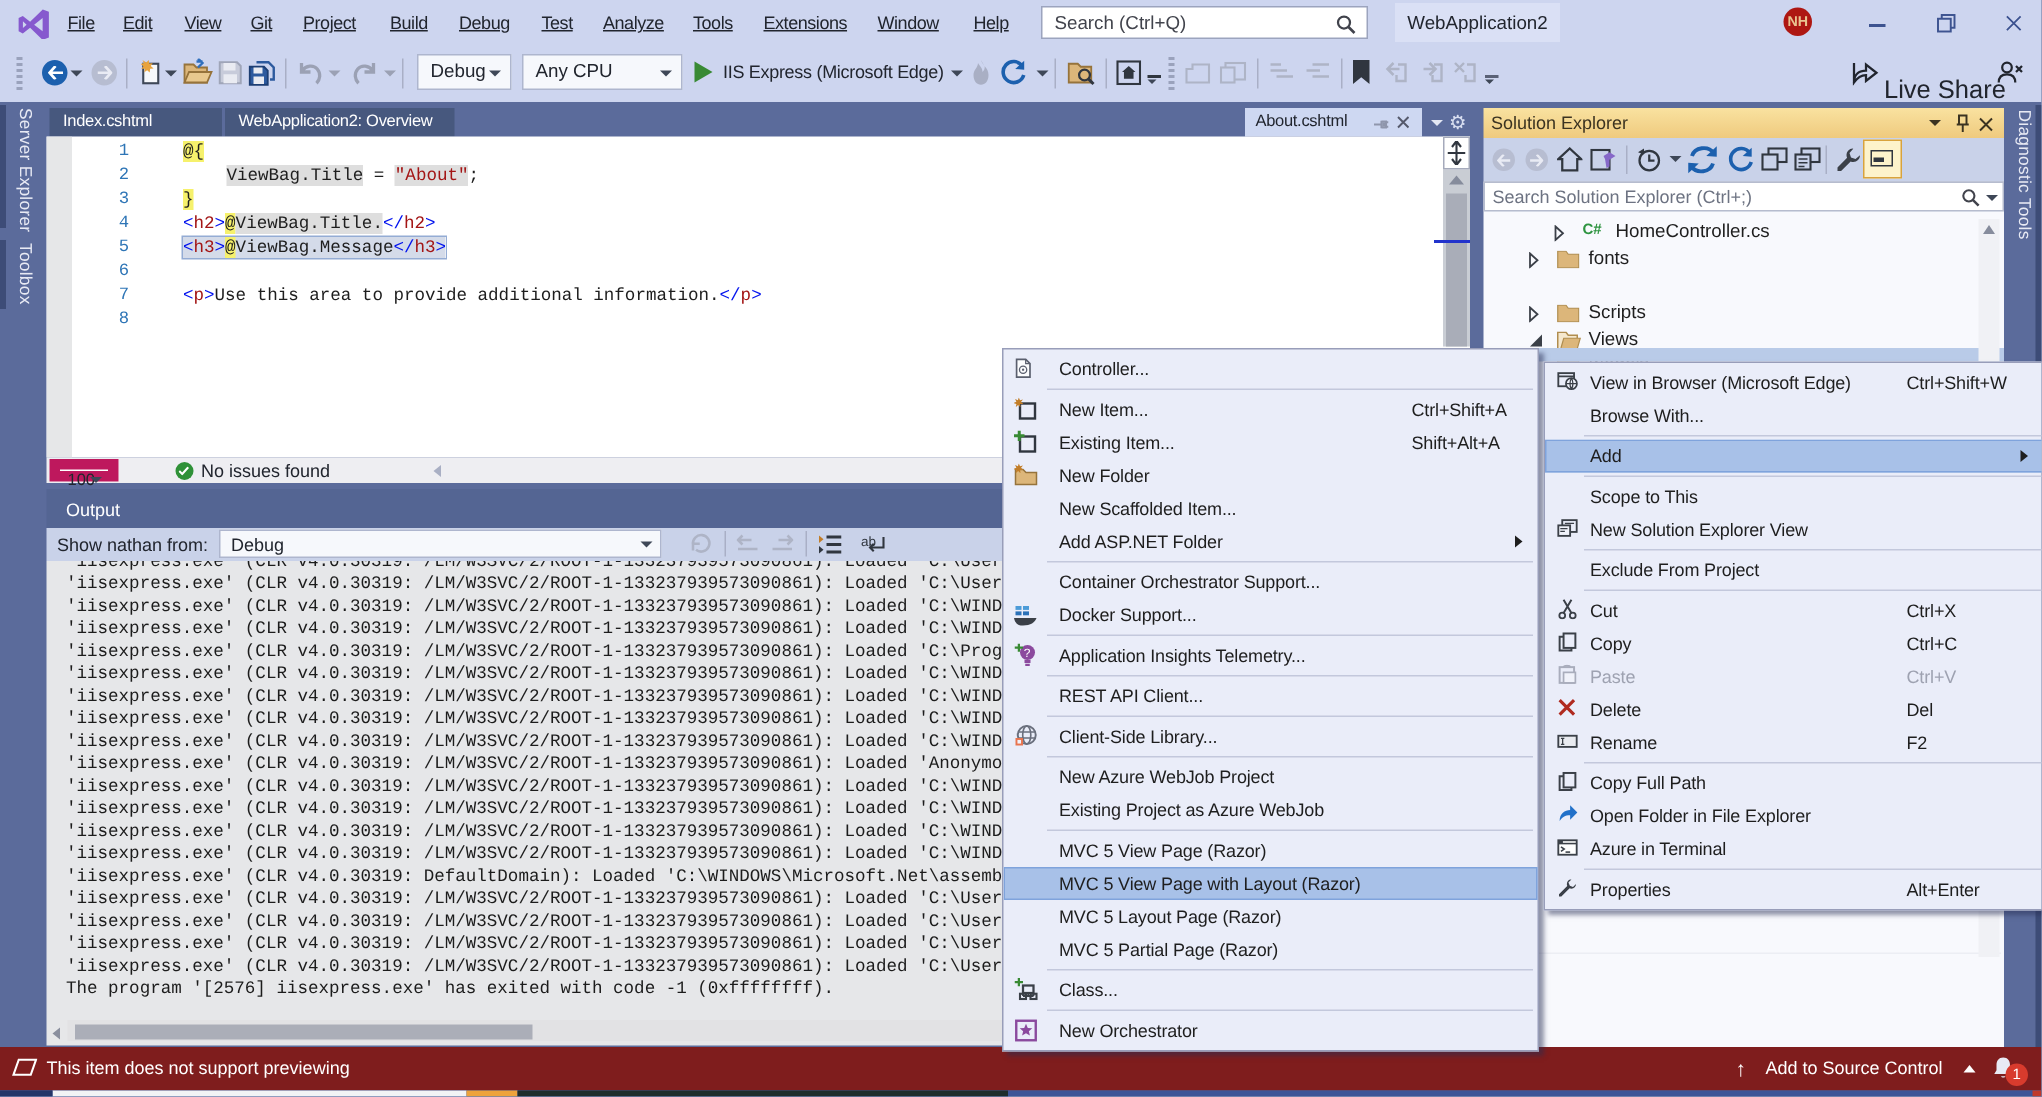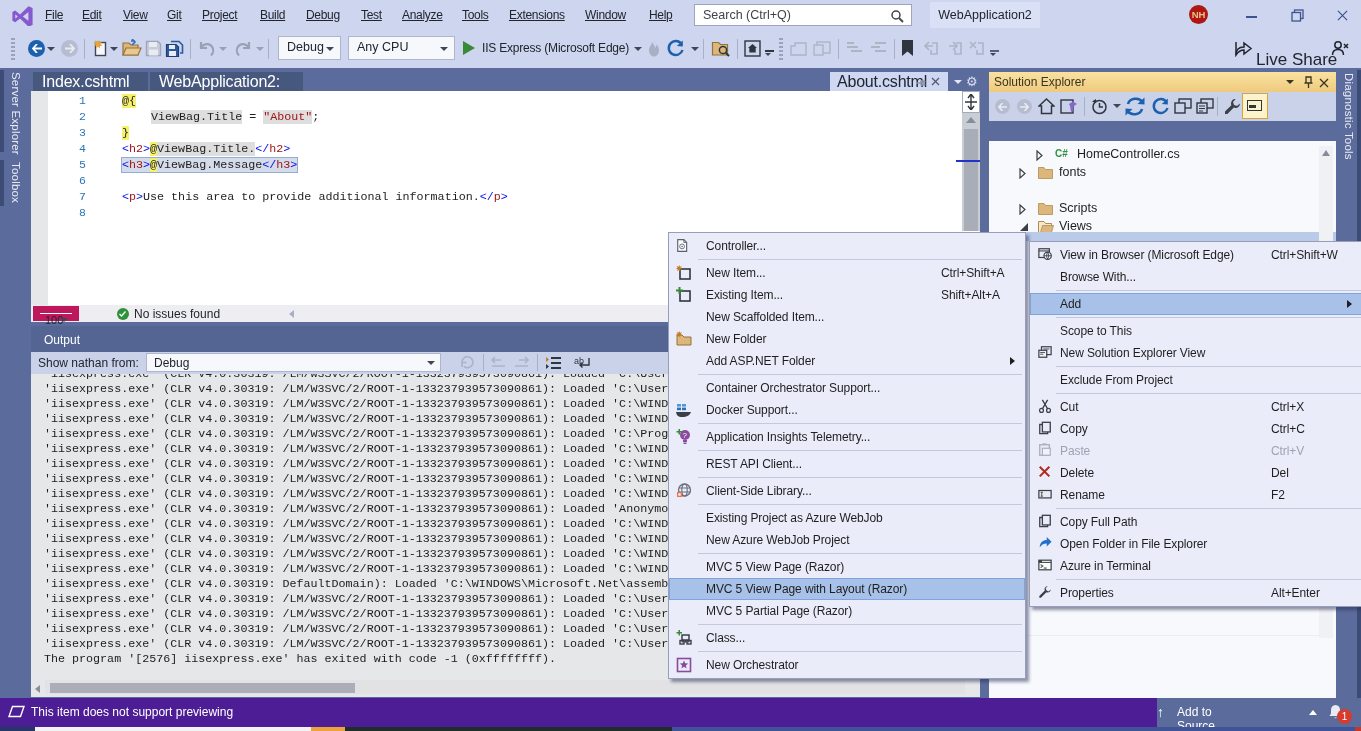--- a/index.html
+++ b/index.html
@@ -11,21 +11,21 @@
   #titlebar{left:0;top:0;width:1361px;height:30px;background:#CDD5EF;color:#1E1E1E;}
   .menuitem{position:absolute;top:0;height:30px;line-height:30px;font-size:12px;letter-spacing:-0.3px;color:#21252E;text-decoration:underline;}
   
   #toolbar{left:0;top:30px;width:1361px;height:38px;background:#CDD5EF;}
   .grip{width:4px;height:22px;background-image:repeating-linear-gradient(#9AA2BC 0 2px,transparent 2px 4px);}
   .vsep{top:9px;width:1px;height:20px;background:#A9AFC6;}
   .darr{width:0;height:0;border-left:4px solid transparent;border-right:4px solid transparent;border-top:4.5px solid #3E4757;}
   .combo{height:24px;background:#F6F8FC;border:1px solid #AEB6CE;box-sizing:border-box;font-size:12.5px;color:#21252E;}
   .combo span{position:absolute;left:8px;top:3px;}
   
-  .tab{position:absolute;top:72px;height:19px;line-height:19px;font-size:16px;letter-spacing:-0.2px;color:#FFFFFF;background:#47587E;}
+  .tab{position:absolute;top:72px;height:19px;line-height:19px;font-size:11px;letter-spacing:-0.2px;color:#FFFFFF;background:#47587E;}
   .vtext{font-size:11.5px;letter-spacing:0.2px;color:#E8EAF4;white-space:nowrap;transform:rotate(90deg);transform-origin:0 0;}
   #editor{left:31px;top:91px;width:949px;height:214px;background:#FFFFFF;overflow:hidden;}
   .lnum{font-size:11.5px;line-height:16px;color:#2E75B6;text-align:right;}
   .code{font-size:11.7px;color:#1E1E1E;}
   .code>div{white-space:pre;height:16px;line-height:16px;}
   .code b{color:#0011EE;font-weight:normal;}
   .code i{font-style:normal;}
   .code .rd{color:#A31515;}
   .code .ky{background:#F6F16C;}
   .code .kg{background:#DEDEDE;}
@@ -33,21 +33,21 @@
   #zoombar{left:31px;top:305px;width:949px;height:17px;background:#EEEEF2;}
   
   #outhead{left:31px;top:326px;width:949px;height:26px;color:#FFFFFF;font-size:12px;background:#546593;}
   #outtool{left:31px;top:352px;width:949px;height:22px;background:#C9D2E9;}
   #outbody{left:31px;top:374px;width:949px;height:323px;background:#E6E7E9;overflow:hidden;}
   #outtext{left:13px;top:-7px;font-size:11.7px;color:#1C1C1C;}
   #outtext>div{white-space:pre;height:15px;line-height:15px;}
   
   #se{left:989px;top:70px;width:347px;height:628px;}
   
-  #status{left:0;top:698px;width:1157px;height:29px;background:#4c1d95;color:#FFFFFF;font-size:12px;}
+  #status{left:0;top:698px;width:1361px;height:29px;background:#7f1d1d;color:#FFFFFF;font-size:12px;}
   
   .menu{position:absolute;background:#EAEDF9;border:1px solid #989DB9;box-shadow:3px 3px 3px rgba(40,46,84,0.5);box-sizing:border-box;}
   .mrow{position:relative;height:22px;display:flex;align-items:center;font-size:12px;letter-spacing:-0.1px;color:#1E1E1E;}
   .mrow .ic{position:absolute;left:7px;top:3px;width:16px;height:16px;}
   .mrow .lbl{position:absolute;left:37px;top:0;height:22px;line-height:22px;white-space:nowrap;}
   .msep{height:5px;position:relative;}
   .msep div{position:absolute;left:29px;right:3px;top:2px;height:1px;background:#C3C8DC;}
   .hl{background:#A8C1E8;box-shadow:inset 0 0 0 1px #7FA3DC;}
   svg.ic{position:absolute;left:8px;top:3px;width:15px;height:15px;}
   svg.ic2{position:absolute;left:8px;top:3px;width:14px;height:14px;}
@@ -397,20 +397,28 @@
           <path d="M3 8 L9 8 M3 10.5 L9 10.5 M3 13 L7 13" stroke="#30363F" stroke-width="1.1"></path>
         </svg>
       <div class="abs vsep" style="left:228px;top:5px;height:19px;"></div>
       <svg class="abs" style="left:234px;top:5px" width="19" height="19" viewBox="0 0 19 19">
           <path d="M12 2 C10 2 8 4 8 6.5 C8 7.1 8.1 7.7 8.4 8.2 L2 14.6 L2 17 L4.4 17 L10.8 10.6 C11.3 10.9 11.9 11 12.5 11 C15 11 17 9 17 6.5 L14 9 L11 8 L10 5 L12.5 2.2 Z" fill="#3B4048"></path>
         </svg>
       <div class="abs" style="left:253px;top:1px;width:26px;height:26px;background:#FDF3CB;border:1.3px solid #D9A33C;box-sizing:border-box;"></div>
       <div class="abs" style="left:258px;top:8px;width:15px;height:11px;border:1.6px solid #30363F;box-sizing:border-box;"></div>
       <div class="abs" style="left:260px;top:13px;width:7px;height:2.5px;background:#30363F;"></div>
     </div>
+    <div class="abs" style="left:0;top:51px;width:347px;height:20px;background:#FFFFFF;border:1px solid #B6BCCE;box-sizing:border-box;">
+      <span style="position:absolute;left:5px;top:2px;font-size:12px;color:#6D7382;">Search Solution Explorer (Ctrl+;)</span>
+      <svg class="abs" style="left:317px;top:3px" width="13" height="13" viewBox="0 0 14 14">
+          <circle cx="6" cy="6" r="4" fill="none" stroke="#41434C" stroke-width="1.5"></circle>
+          <line x1="9" y1="9" x2="13" y2="13" stroke="#41434C" stroke-width="1.8"></line>
+        </svg>
+      <div class="darr" style="position:absolute;left:334px;top:8px;border-top-width:4px;"></div>
+    </div>
     <div class="abs" style="left:0;top:71px;width:347px;height:557px;background:#F8F9FD;"></div>
     <div class="abs" style="left:0;top:565px;width:345px;height:1px;background:#ECEEF4;"></div>
     <div class="abs" id="tree">
       <div class="trow" style="left:0;top:76px;width:330px;">
         <svg class="abs" style="left:47px;top:4px" width="7" height="11" viewBox="0 0 7 11">
             <path d="M1 1 L6 5.5 L1 10 Z" fill="none" stroke="#3B4048" stroke-width="1.2"></path>
           </svg>
         <span class="abs" style="left:66px;top:2px;font-size:10px;font-weight:bold;color:#2E9440;">C#</span>
         <span class="abs" style="left:88px;top:1px;">HomeController.cs</span>
       </div>
@@ -505,28 +513,28 @@
       </div>
     <div class="mrow">
         <svg class="ic" viewBox="0 0 16 16">
           <rect x="4" y="4" width="10" height="10" fill="none" stroke="#30363F" stroke-width="1.6"></rect>
           <path d="M2.5 0 L4.5 0 L4.5 2.5 L7 2.5 L7 4.5 L4.5 4.5 L4.5 7 L2.5 7 L2.5 4.5 L0 4.5 L0 2.5 L2.5 2.5 Z" fill="#388A34"></path>
         </svg>
         <span class="lbl">Existing Item...</span>
         <span class="sc">Shift+Alt+A</span>
       </div>
     <div class="mrow">
-        <span class="lbl">New Scaffolded Item...</span>
-      </div>
-    <div class="mrow">
         <svg class="ic" viewBox="0 0 16 16">
           <path d="M1 14 L1 4 L6 4 L8 6 L15 6 L15 14 Z" fill="#DCB67A" stroke="#96733B" stroke-width="1"></path>
           <path d="M3.2 0 l.8 1.8 l2-.5 l-1.3 1.6 l1.5 1.4 l-2.1 .1 l.2 2.1 l-1.5-1.5 l-1.6 1.3 l.4-2 l-1.9-.6 l1.9-.8 l-.9-1.9 l1.9 .8 Z" fill="#C27D28"></path>
         </svg>
         <span class="lbl">New Folder</span>
+      </div>
+    <div class="mrow">
+        <span class="lbl">New Scaffolded Item...</span>
       </div>
     <div class="mrow">
         <span class="lbl">Add ASP.NET Folder</span>
         <span class="subarr"></span>
       </div>
     <div class="msep">
         <div></div>
       </div>
     <div class="mrow">
         <span class="lbl">Container Orchestrator Support...</span>
@@ -570,33 +578,36 @@
           <path d="M2.7 5 L14.3 5 M2.7 9 L14.3 9" stroke="#6A6F7D" stroke-width="1.1"></path>
           <rect x="1" y="9" width="5" height="5" fill="#E8744F"></rect>
           <rect x="2.3" y="10.3" width="2.4" height="2.4" fill="#F0F2FA"></rect>
         </svg>
         <span class="lbl">Client-Side Library...</span>
       </div>
     <div class="msep">
         <div></div>
       </div>
     <div class="mrow">
+        <span class="lbl">New Azure WebJob Project</span>
+      </div>
+    <div class="mrow">
         <span class="lbl">Existing Project as Azure WebJob</span>
-      </div>
-    <div class="mrow">
-        <span class="lbl">New Azure WebJob Project</span>
       </div>
     <div class="msep">
         <div></div>
       </div>
     <div class="mrow">
         <span class="lbl">MVC 5 View Page (Razor)</span>
       </div>
     <div class="mrow hl">
         <span class="lbl">MVC 5 View Page with Layout (Razor)</span>
+      </div>
+    <div class="mrow">
+        <span class="lbl">MVC 5 Layout Page (Razor)</span>
       </div>
     <div class="mrow">
         <span class="lbl">MVC 5 Partial Page (Razor)</span>
       </div>
     <div class="msep">
         <div></div>
       </div>
     <div class="mrow">
         <svg class="ic" viewBox="0 0 16 16">
           <rect x="6" y="5" width="7" height="5" fill="none" stroke="#3B4048" stroke-width="1.5"></rect>

